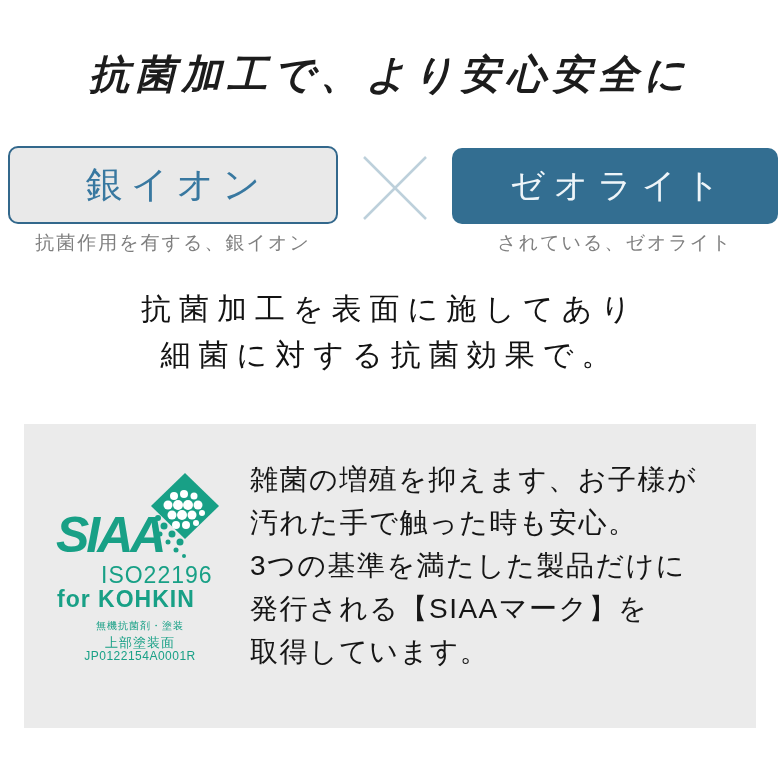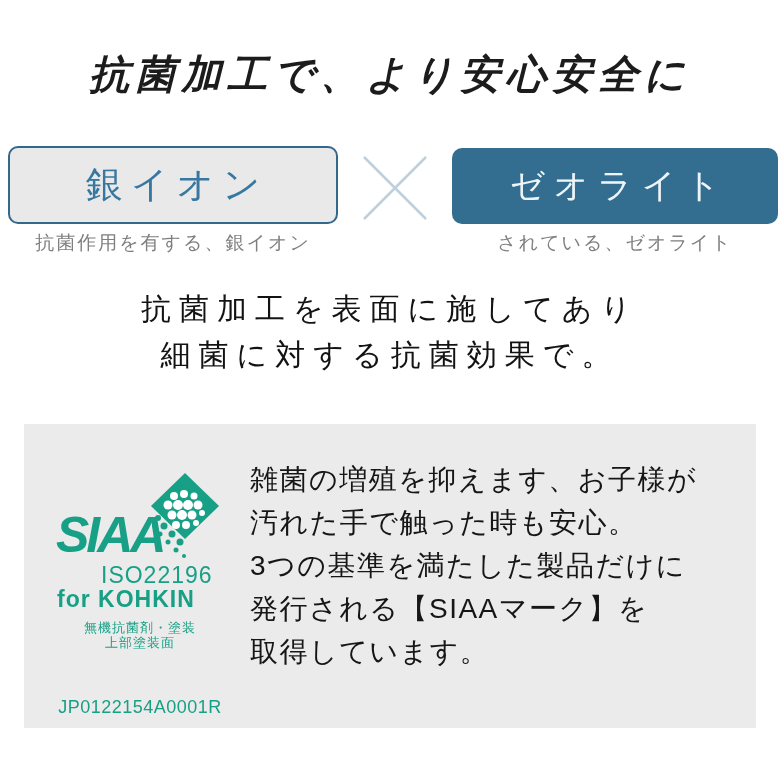--- a/index.html
+++ b/index.html
@@ -91,23 +91,23 @@
   .siaa-diamond { position:absolute; top:0; left:92px; }
   .siaa-iso {
     position:absolute; top:90px; left:1px;
     font-size:23px; font-weight:400; letter-spacing:1px;margin-left:44px;
   }
   .siaa-for {
     position:absolute; top:114px; left:1px;
     font-size:23px; font-weight:700; letter-spacing:1px;
   }
   .siaa-note { position:absolute; left:0; width:168px; text-align:center; }
-  .siaa-note-1 { top:147px; font-size:13px; letter-spacing:1px; }
+  .siaa-note-1 { top:147px; font-size:10px; letter-spacing:1px; }
   .siaa-note-2 { top:162px; font-size:13px; letter-spacing:1px; }
-  .siaa-note-3 { top:177px; font-size:18px; letter-spacing:0.5px;margin-top:48px; }
+  .siaa-note-3 { top:177px; font-size:12px; letter-spacing:0.5px; }
 
   .panel-text {
     padding-top:2px; padding-left:18px;
     font-size:28px;
     line-height:43px;
     letter-spacing:1.5px;
     color:#161616;
   }
 </style>
 </head>

